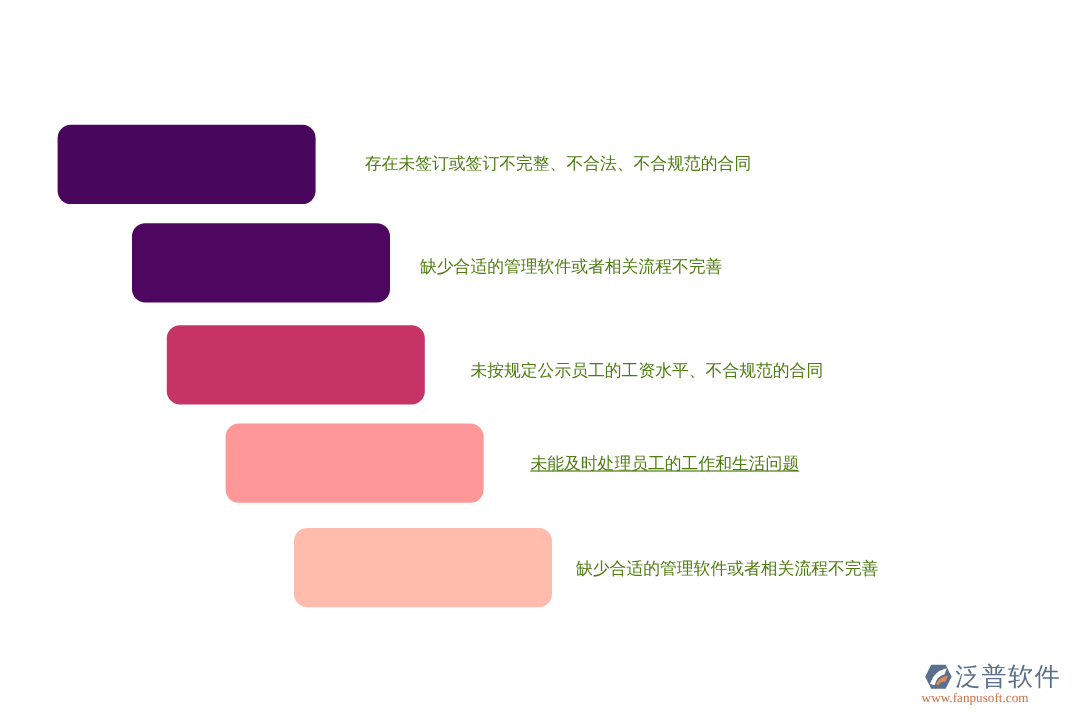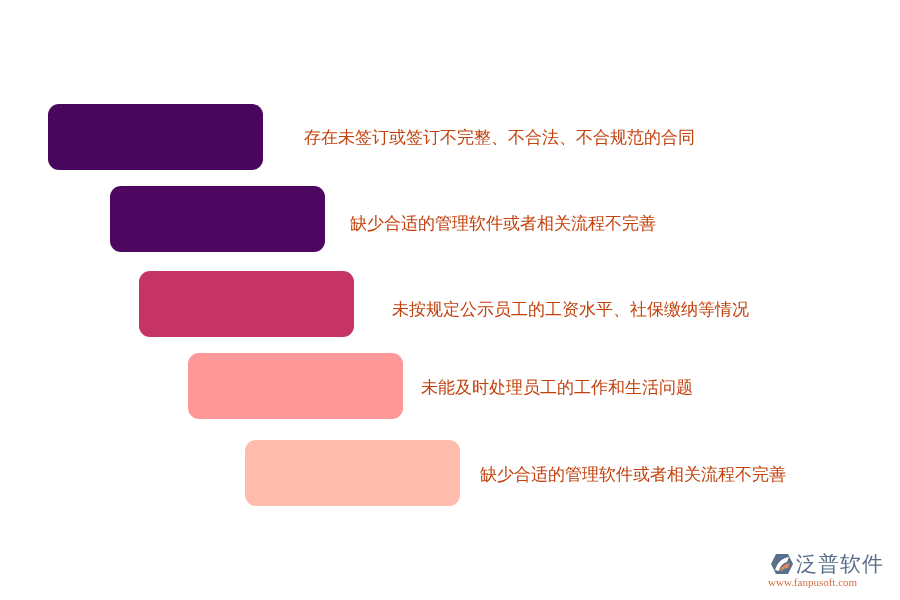--- a/index.html
+++ b/index.html
@@ -9,22 +9,22 @@
     font-family: "DejaVu Sans", "Liberation Sans", sans-serif;
   }
   .bar {
     position: absolute;
     height: 66px;
     width: 215px;
     border-radius: 11px;
   }
   .label {
     position: absolute;
-    font-size: 17px;
-    color: #c2410c;
+    font-size: 14px;
+    color: #4d7c0f;
     white-space: nowrap;
     line-height: 24px;
   }
   .logo {
     position: absolute; left: 768px; top: 551px; width: 128px; height: 40px;
   }
   .logo-mark { position: absolute; left: 2px; top: 2px; width: 24px; height: 22px; }
   .logo-name {
     position: absolute; left: 28px; top: 0px; font-size: 21px; color: #5a6f8c;
     letter-spacing: 1px; line-height: 26px; font-family: Liberation Serif, serif;
@@ -38,24 +38,24 @@
 <body>
 
 <div>
   <div class="bar" style="left:48px; top:104px; background:#48065c;"></div>
   <div class="label" style="left:304px; top:125px;">存在未签订或签订不完整、不合法、不合规范的合同</div>
 
   <div class="bar" style="left:110px; top:186px; background:#4e0760;"></div>
   <div class="label" style="left:350px; top:211px;">缺少合适的管理软件或者相关流程不完善</div>
 
   <div class="bar" style="left:139px; top:271px; background:#c53464;"></div>
-  <div class="label" style="left:392px; top:297px;">未按规定公示员工的工资水平、社保缴纳等情况</div>
+  <div class="label" style="left:392px; top:297px;">未按规定公示员工的工资水平、不合规范的合同</div>
 
   <div class="bar" style="left:188px; top:353px; background:#fe9898;"></div>
-  <div class="label" style="left:421px; top:375px;">未能及时处理员工的工作和生活问题</div>
+  <div class="label" style="left:442px; top:375px;text-decoration:underline;">未能及时处理员工的工作和生活问题</div>
 
   <div class="bar" style="left:245px; top:440px; background:#ffbcac;"></div>
   <div class="label" style="left:480px; top:462px;">缺少合适的管理软件或者相关流程不完善</div>
 </div>
 
 <div class="logo">
   <svg class="logo-mark" viewBox="0 0 24 22">
     <polygon points="6,1 18,1 23,11 18,21 6,21 1,11" fill="#5a6f8c"></polygon>
     <path d="M5 17 C8 8, 13 5, 19 4 L17 9 C13 10, 10 13, 9 18 Z" fill="#ffffff"></path>
     <path d="M10 17 C12 13, 15 11, 20 10 L18 15 C15 15, 13 16, 12 18 Z" fill="#e08a5a"></path>

